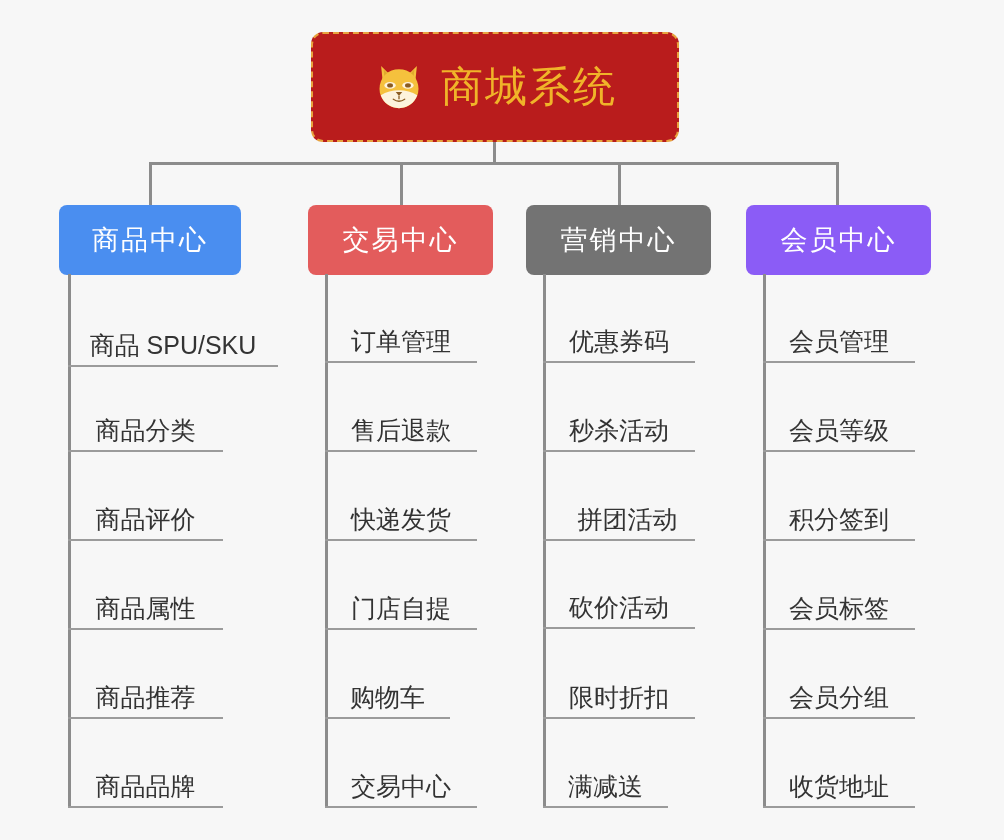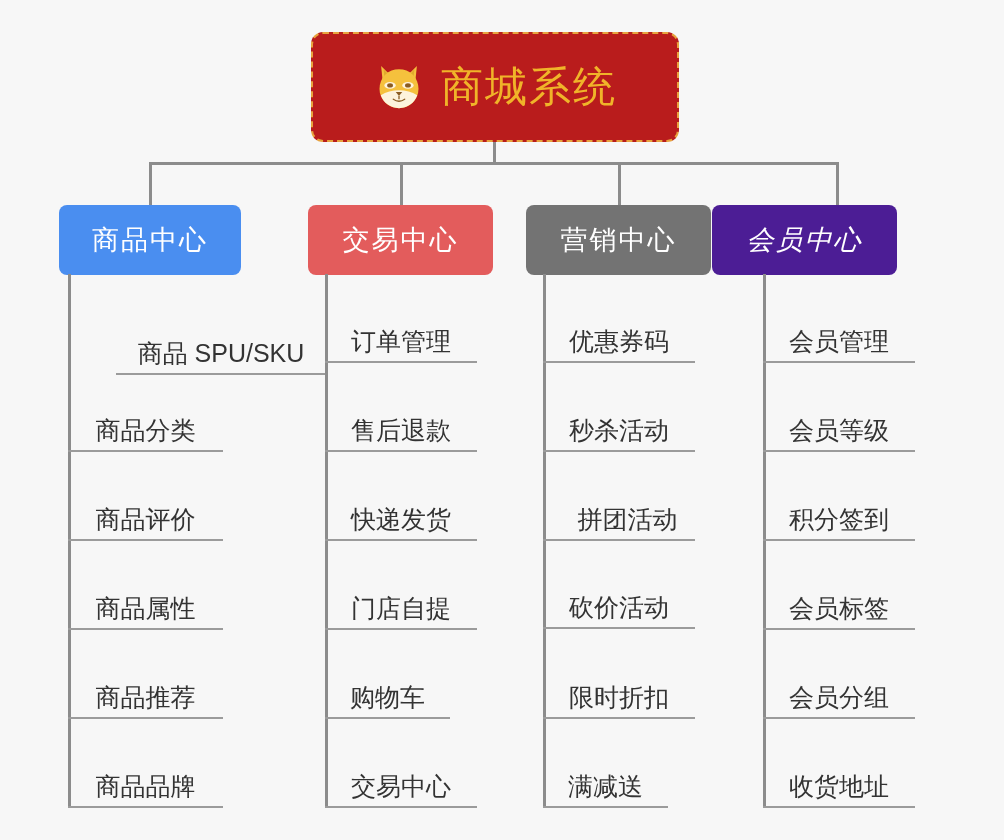--- a/index.html
+++ b/index.html
@@ -136,27 +136,27 @@
 
   <div class="cat-box" style="left:59px; top:205px; width:182px; background:#4a8ef0;">
     <span>商品中心</span>
   </div>
   <div class="cat-box" style="left:308px; top:205px; width:185px; background:#e35c5c;">
     <span>交易中心</span>
   </div>
   <div class="cat-box" style="left:526px; top:205px; width:185px; background:#737373;">
     <span>营销中心</span>
   </div>
-  <div class="cat-box" style="left:712px; top:205px; width:185px; background:#4c1d95;font-style:italic;">
+  <div class="cat-box" style="left:746px; top:205px; width:185px; background:#8b5cf6;">
     <span>会员中心</span>
   </div>
 
   <div class="column" style="left:68px;">
       <div class="spine" style="height: 534px;"></div>
-      <div class="leaf" style="top: 12px; width: 210px; margin-left: 48px;">
+      <div class="leaf" style="top: 4px; width: 210px;">
         <span class="leaf-label">商品 SPU/SKU</span>
       </div>
       <div class="leaf" style="top: 89px; width: 155px;">
         <span class="leaf-label">商品分类</span>
       </div>
       <div class="leaf" style="top: 178px; width: 155px;">
         <span class="leaf-label">商品评价</span>
       </div>
       <div class="leaf" style="top: 267px; width: 155px;">
         <span class="leaf-label">商品属性</span>

